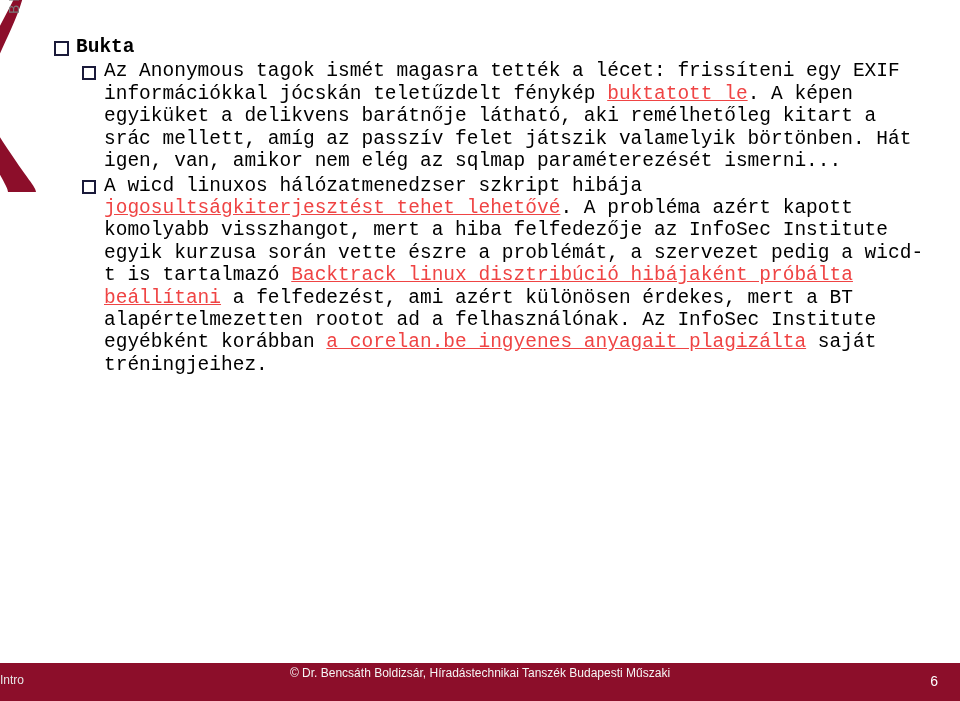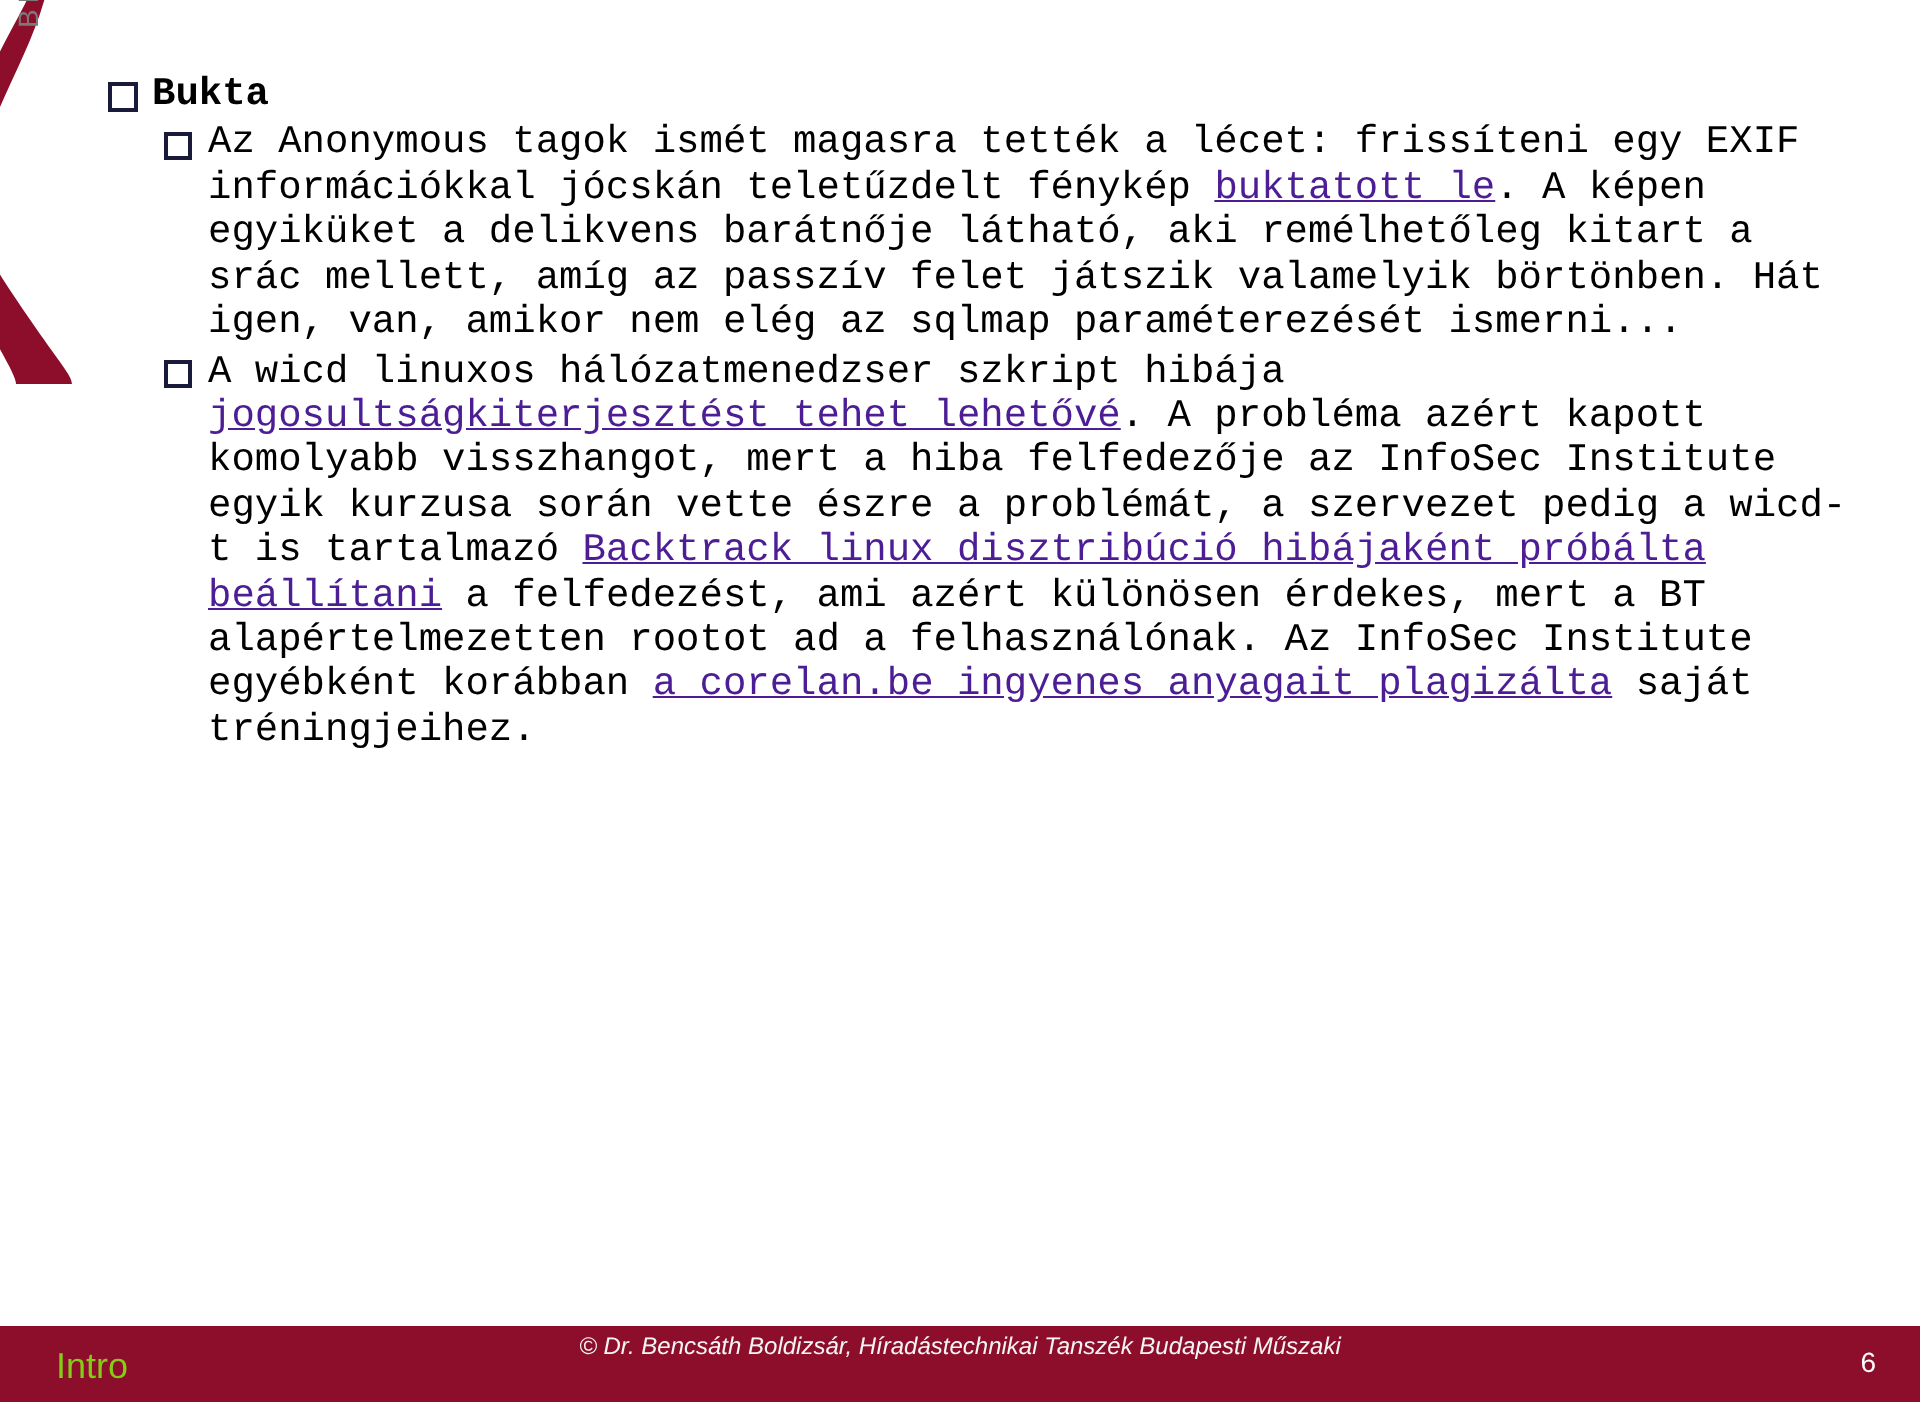--- a/index.html
+++ b/index.html
@@ -61,47 +61,46 @@
   }
   .content li.sub {
     margin-left: 28px;
   }
   .content li.sub::before {
     width: 10px;
     height: 10px;
     border: 2px solid #1a1a3a;
   }
   .content b { font-weight: bold; }
-  .link { color: #4c1d95; text-decoration: underline; }
+  .link { color: #ef4444; text-decoration: underline; }
   .footer {
     position: absolute;
     left: 0;
     bottom: 0;
     width: 960px;
     height: 38px;
     background: #8c0e2a;
     color: #eaeaea;
     font-size: 12px;
   }
   .footer-left {
     position: absolute;
-    left: 28px;
+    left: 0;
     top: 10px;
-    font-size: 18px;
-    color: #84cc16;
+    font-size: 12px;
+    color: #e5e5e5;
   }
   .footer-center {
     position: absolute;
     left: 0; right: 0;
     top: 3px;
     text-align: center;
     line-height: 1.3;
     color: #f5f5f5;
     font-size: 12px;
-    font-style: italic;
   }
   .footer-center .line2 { font-weight: bold; }
   .footer-pagenum {
     position: absolute;
     right: 22px;
     top: 10px;
     color: #ffffff;
     font-size: 14px;
   }
 </style>

